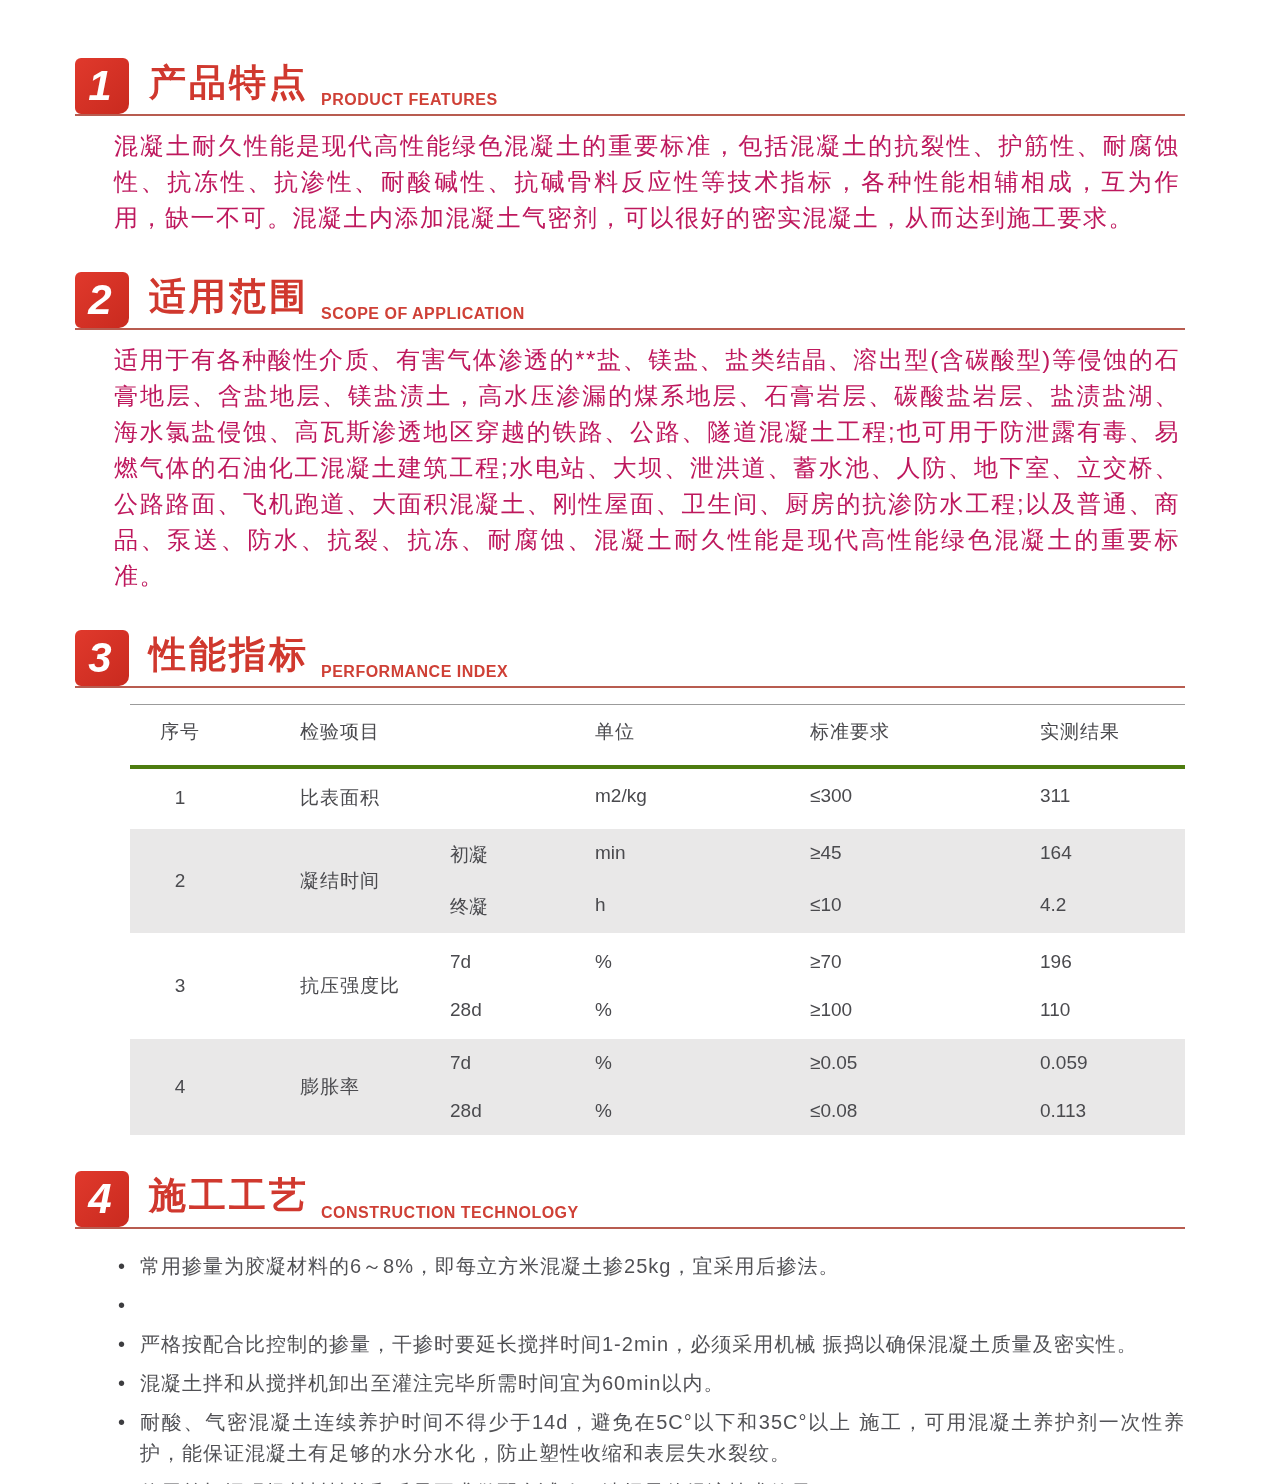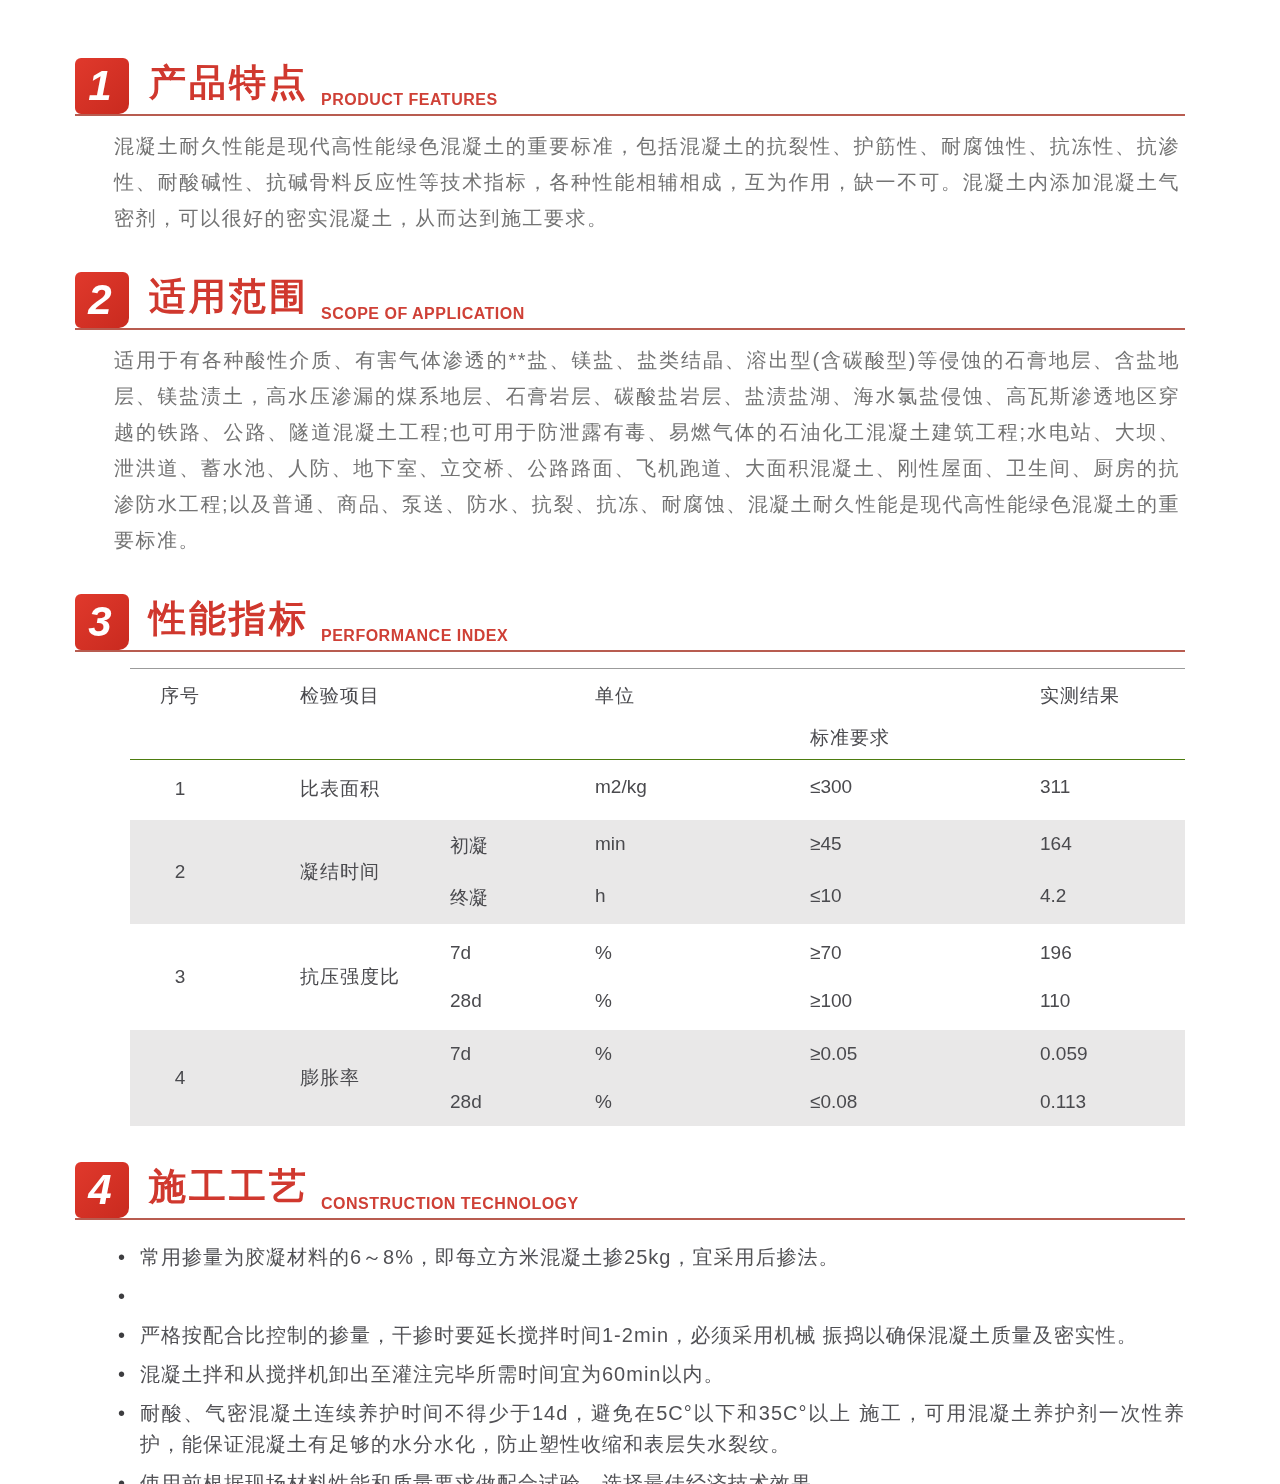--- a/index.html
+++ b/index.html
@@ -37,43 +37,43 @@
     margin-left:12px;
     font-size:16px;font-weight:bold;color:#cf4036;
     letter-spacing:.5px;
     padding-bottom:5px;
     margin-top:41px;
   }
 
   
   .body-text{
     margin:12px 100px 0 114px;
-    font-size:20px;line-height:36px;
+    font-size:24px;line-height:36px;
     letter-spacing:1.5px;
-    color:#737373;
+    color:#be185d;
     text-align:justify;
   }
 
   
   .tbl{
     margin:16px 95px 0 130px;
     font-size:19px;color:#4a4a4e;
   }
   .tbl-header{
     display:grid;
     grid-template-columns:100px 340px 215px 235px 165px;
     border-top:1px solid #9b9b9b;
-    border-bottom:1px solid #4d7c0f;
-    padding:14px 0 8px 0;
+    border-bottom:4px solid #4d7c0f;
+    padding:14px 0 20px 0;
     letter-spacing:1px;
   }
   .tbl-header .c-seq{text-align:center;}
   .tbl-header .c-item{padding-left:70px;}
   .tbl-header .c-unit{padding-left:25px;}
-  .tbl-header .c-std{padding-left:25px;margin-top:42px;}
+  .tbl-header .c-std{padding-left:25px;}
   .tbl-header .c-res{padding-left:20px;}
 
   .row-single{
     display:grid;
     grid-template-columns:100px 190px 150px 215px 235px 165px;
     padding:13px 0;
     margin-top:3px;
   }
   .row-multi{
     display:grid;

